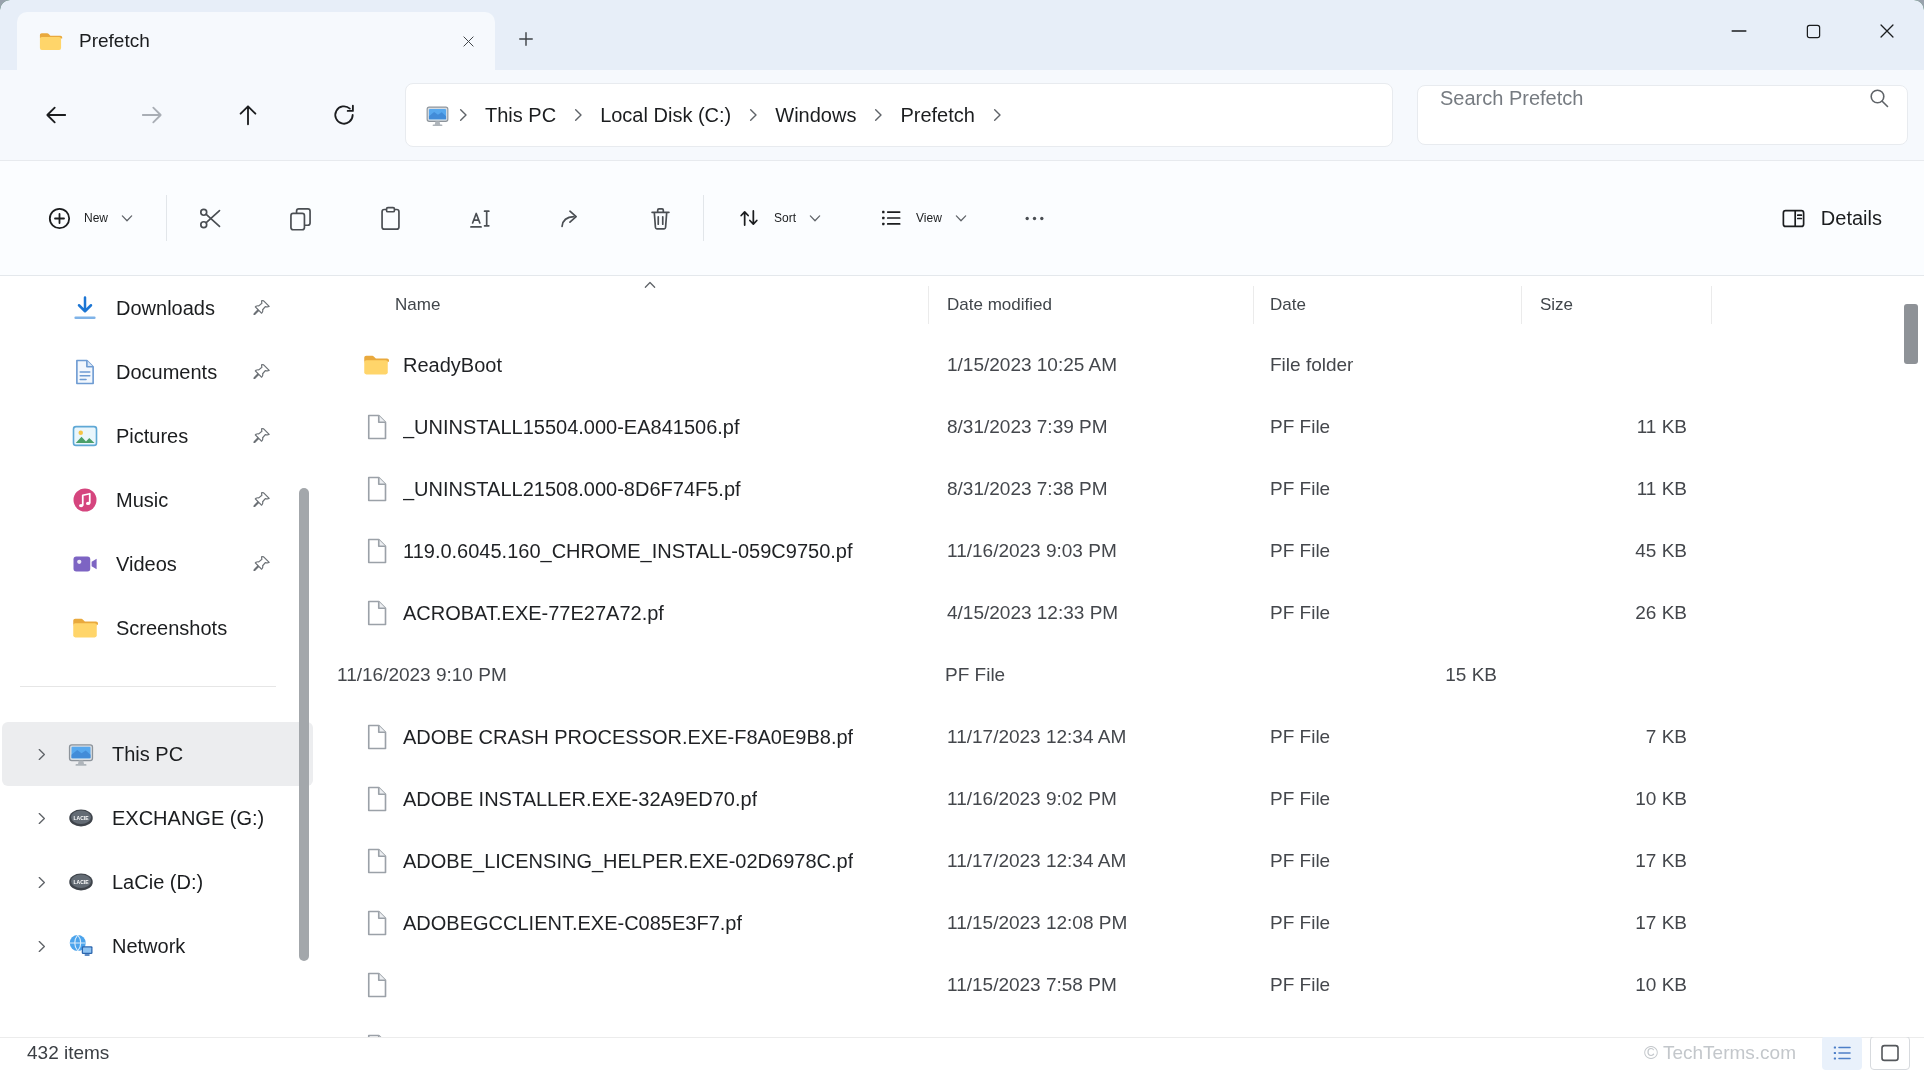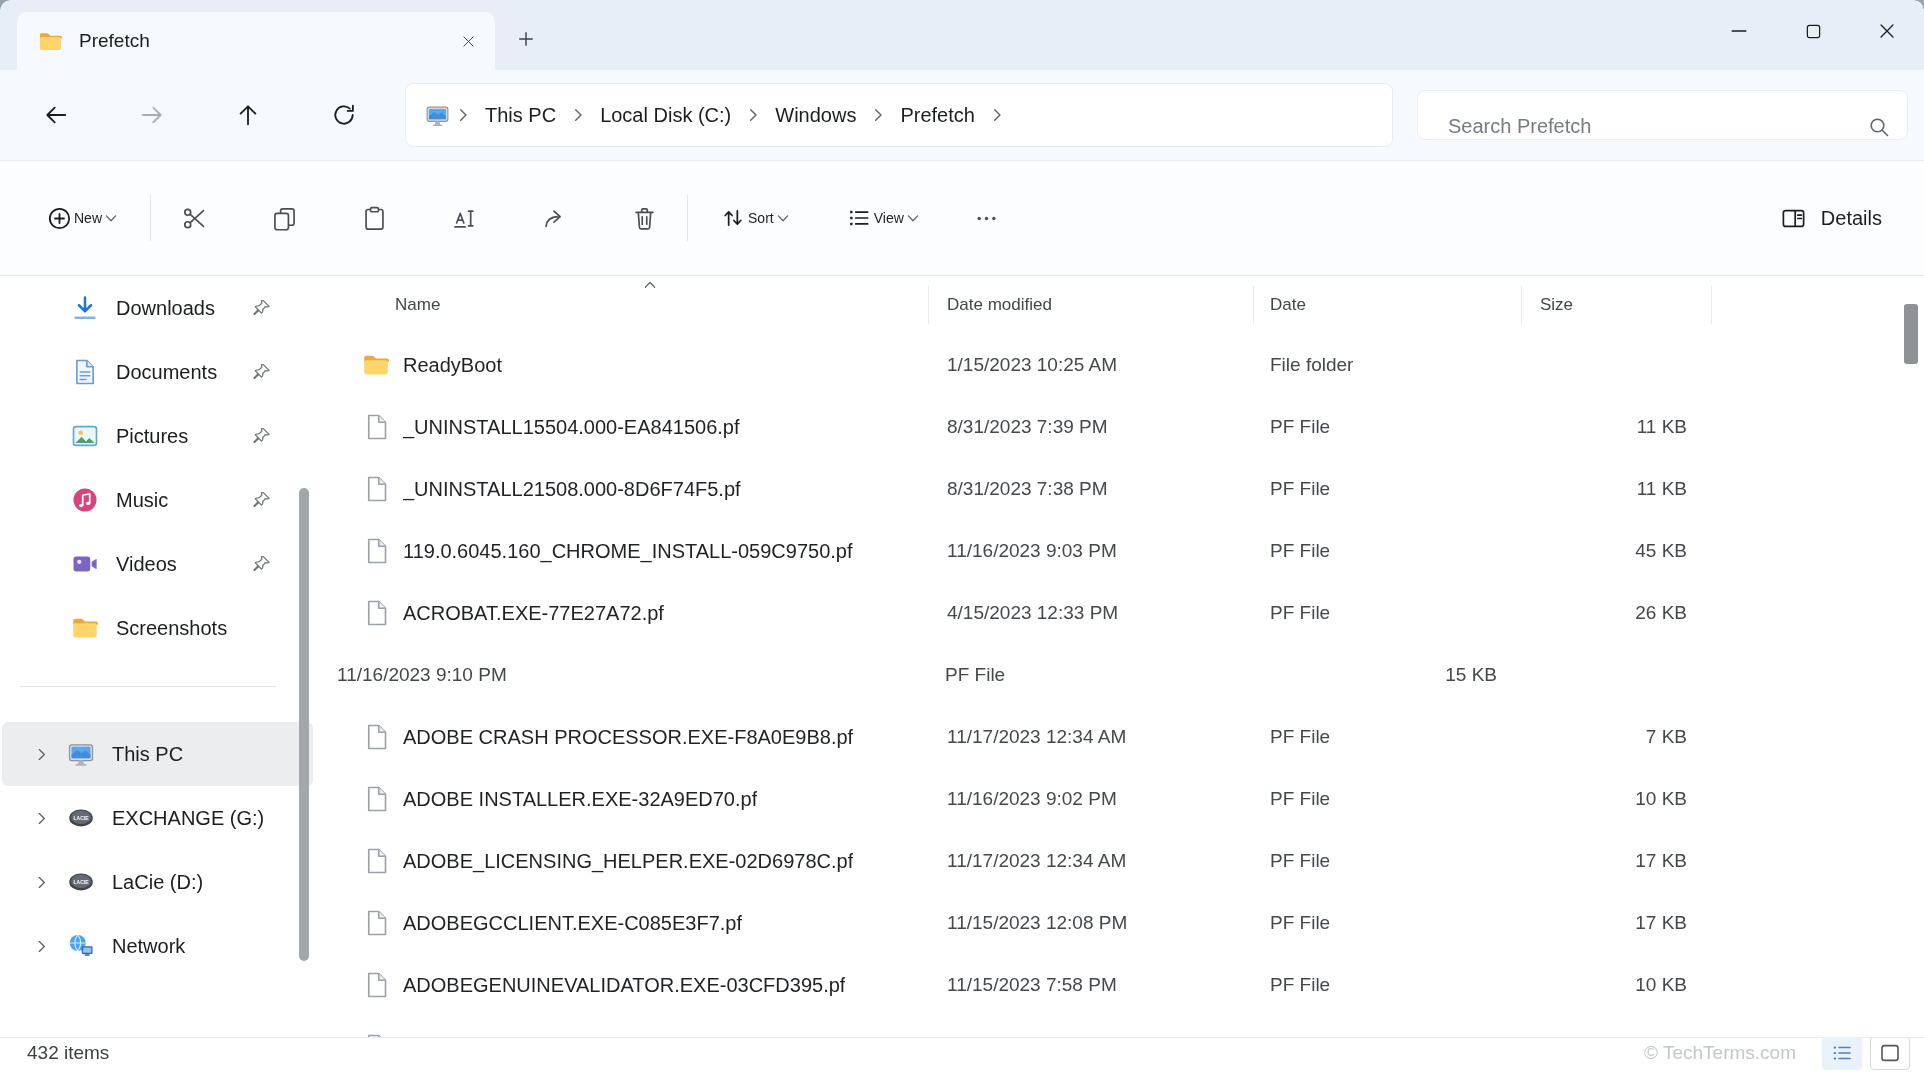--- a/index.html
+++ b/index.html
@@ -18,28 +18,28 @@
 
   
   .navbar{height:90px;background:#F6F9FD;display:flex;align-items:center;padding:0 16px 0 28px;box-sizing:border-box;flex:none;}
   .nav-btn{width:56px;height:56px;border-radius:6px;display:flex;align-items:center;justify-content:center;color:#1B1D1F;flex:none;}
   .nav-btn + .nav-btn{margin-left:40px;}
   .nav-btn.disabled{color:#A9AEB5;}
   .addressbar{margin-left:33px;width:988px;height:64px;background:#fff;border:1px solid #E8EBEF;border-radius:8px;display:flex;align-items:center;box-sizing:border-box;padding:0 8px;flex:none;}
   .addr-icon{margin:0 2px 0 10px;flex:none;display:flex;}
   .crumb{font-size:20px;color:#1B1D1F;padding:8px 12px;border-radius:5px;white-space:nowrap;}
   .crumb-chev{color:#5F6368;flex:none;display:flex;}
-  .searchbox{margin-left:24px;flex:1;height:50px;background:#fff;border:1px solid #E8EBEF;border-radius:8px;display:flex;align-items:flex-end;padding:0 16px 0 28px;box-sizing:border-box;}
+  .searchbox{margin-left:24px;flex:1;height:60px;background:#fff;border:1px solid #E8EBEF;border-radius:8px;display:flex;align-items:flex-start;padding:0 16px 0 20px;box-sizing:border-box;}
   .searchbox input{border:0;outline:0;flex:1;font-size:20px;font-family:"Liberation Sans","DejaVu Sans",sans-serif;color:#1B1D1F;background:transparent;}
   .searchbox input::placeholder{color:#767B81;}
   .search-icon{color:#5F6368;display:flex;}
 
   
   .toolbar{height:116px;background:#FBFDFF;border-top:1px solid #E7EAEE;border-bottom:1px solid #E4E8EC;display:flex;align-items:center;padding:0 26px 0 30px;box-sizing:border-box;flex:none;}
-  .tb-new,.tb-drop{display:flex;align-items:center;padding:12px 14px;border-radius:6px;color:#1B1D1F;font-size:14px;white-space:nowrap;}
+  .tb-new,.tb-drop{display:flex;align-items:center;gap:10px;padding:12px 14px;border-radius:6px;color:#1B1D1F;font-size:12px;white-space:nowrap;}
   .tb-sep{width:1px;height:46px;background:#E2E6EA;margin:0 16px;flex:none;}
   .tb-icon{width:54px;height:54px;border-radius:6px;display:flex;align-items:center;justify-content:center;color:#4A4E53;flex:none;}
   .tb-icon + .tb-icon{margin-left:36px;}
   .chev-sm{color:#5F6368;display:flex;}
   .tb-details{margin-left:auto;display:flex;align-items:center;gap:12px;padding:12px 16px;border-radius:6px;color:#1B1D1F;font-size:20px;}
 
   
   .main{flex:1;display:flex;min-height:0;position:relative;background:#fff;}
   .sidebar{width:319px;flex:none;position:relative;box-sizing:border-box;}
   .side-item{height:64px;display:flex;align-items:center;padding:0 10px 0 68px;box-sizing:border-box;margin:0 6px 0 2px;border-radius:6px;}
@@ -722,21 +722,20 @@
   </div>
 
   <div class="row">
     <div class="cell-name">
 
       <span class="icon">
                   <svg width="30" height="30">
                     <use href="#i-file"></use>
                   </svg>
                 </span>
-      <span class="fname">ADOBEGENUINEVALIDATOR.EXE-03CFD395.pf</span>
     </div>
     <div class="cell-date">11/15/2023 7:58 PM</div>
     <div class="cell-type">PF File</div>
     <div class="cell-size">10 KB</div>
   </div>
 </div>
         <div class="row">
           <div class="cell-name">
             <span class="icon">
                 <svg width="30" height="30">

